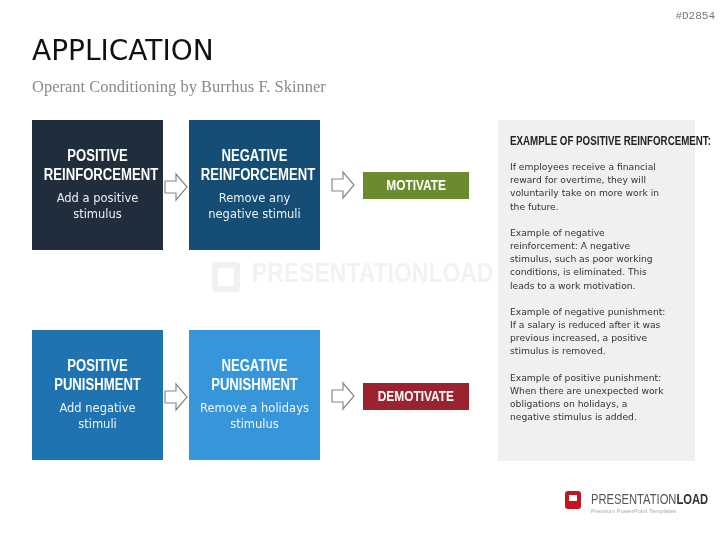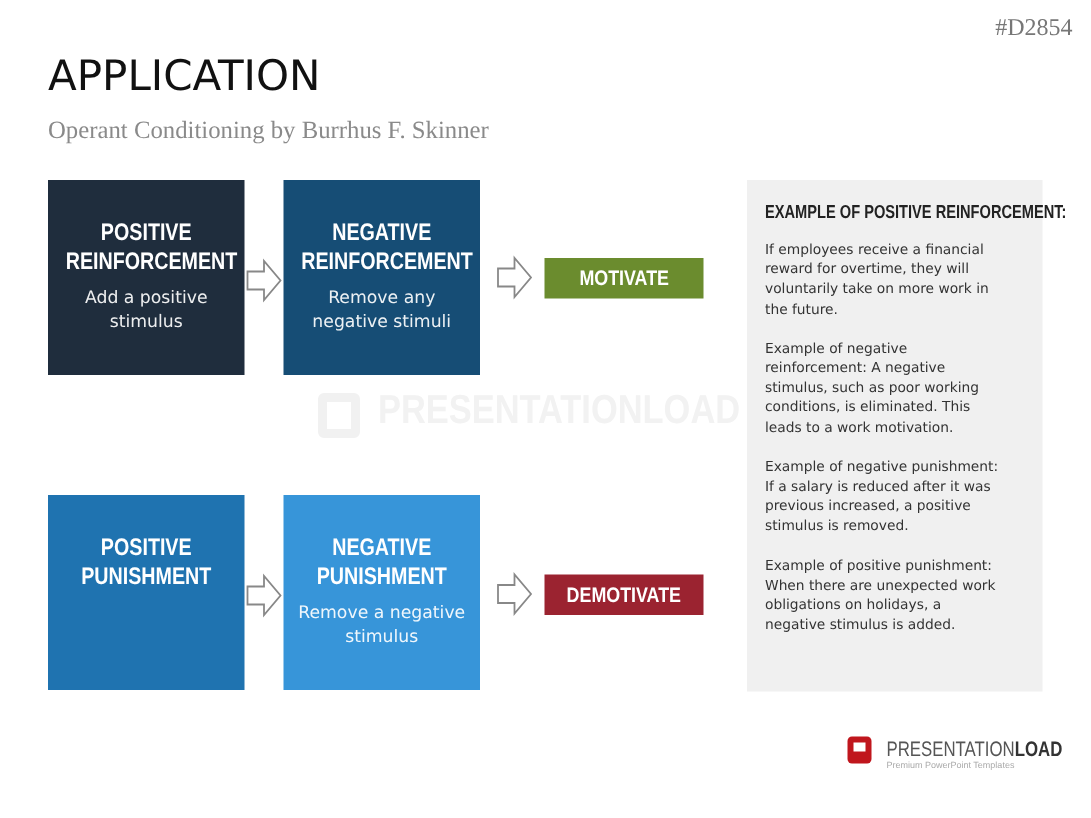--- a/index.html
+++ b/index.html
@@ -1,17 +1,17 @@
 <!DOCTYPE html>
 <html><head>
 <meta charset="utf-8">
 <style>
   html, body { margin:0; padding:0; }
   body { width:727px; height:545px; background:#ffffff; position:relative; overflow:hidden; font-family:"Liberation Sans", sans-serif; }
-  .code { position:absolute; right:12px; top:10px; font-size:16px; color:#777; font-family:Liberation Serif, serif; }
+  .code { position:absolute; right:12px; top:10px; font-size:11px; color:#777; font-family:Liberation Mono, monospace; }
   .title { position:absolute; left:32px; top:34px; font-size:28px; color:#111; font-family:"DejaVu Sans", sans-serif; letter-spacing:0px; }
   .subtitle { position:absolute; left:32px; top:77px; font-size:16.5px; color:#8a8a8a; font-family:Liberation Serif, serif; }
   .box { position:absolute; width:131px; height:130px; color:#fff; text-align:center; box-sizing:border-box; padding-top:26px; }
   .box .bt { font-family:"Liberation Sans", sans-serif; font-weight:bold; font-size:16px; line-height:19px; transform:scaleX(0.82); letter-spacing:0px; }
   .box .bd { font-family:"DejaVu Sans", sans-serif; font-size:11.5px; line-height:16px; margin-top:6px; opacity:0.92; }
   .arrow { position:absolute; width:24px; height:30px; }
   .action { position:absolute; left:363px; width:106px; height:27px; color:#fff; text-align:center; line-height:27px; font-weight:bold; font-size:14px; }
   .action span { display:inline-block; transform:scaleX(0.85); }
   .panel { position:absolute; left:498px; top:120px; width:197px; height:341px; background:#f0f0f0; box-sizing:border-box; padding:14px 27px 0 12px; }
   .panel .ph { font-weight:bold; font-size:12.5px; color:#222; transform:scaleX(0.78); transform-origin:left; white-space:nowrap; margin-bottom:12px; }
@@ -47,28 +47,29 @@
   <div class="bt"><span>NEGATIVE</span><br><span>REINFORCEMENT</span></div>
   <div class="bd"><span>Remove any</span><br><span>negative stimuli</span></div>
 </div>
 <svg class="arrow" style="left:331px; top:170px;" viewBox="0 0 24 30">
   <path d="M1 9 H12 V2 L23 15 L12 28 V21 H1 Z" fill="#fff" stroke="#888" stroke-width="1.2"></path>
 </svg>
 <div class="action" style="top:172px; background:#6b8c2e;"><span>MOTIVATE</span></div>
 
 <div class="box" style="left:32px; top:330px; background:#1f73b0;">
   <div class="bt"><span>POSITIVE</span><br><span>PUNISHMENT</span></div>
+  <div class="bd"><span>Add negative</span><br><span>stimuli</span></div>
 </div>
 <svg class="arrow" style="left:164px; top:382px;" viewBox="0 0 24 30">
   <path d="M1 9 H12 V2 L23 15 L12 28 V21 H1 Z" fill="#fff" stroke="#888" stroke-width="1.2"></path>
 </svg>
 
 <div class="box" style="left:189px; top:330px; background:#3795d9;">
   <div class="bt"><span>NEGATIVE</span><br><span>PUNISHMENT</span></div>
-  <div class="bd"><span>Remove a negative</span><br><span>stimulus</span></div>
+  <div class="bd"><span>Remove a holidays</span><br><span>stimulus</span></div>
 </div>
 <svg class="arrow" style="left:331px; top:381px;" viewBox="0 0 24 30">
   <path d="M1 9 H12 V2 L23 15 L12 28 V21 H1 Z" fill="#fff" stroke="#888" stroke-width="1.2"></path>
 </svg>
 <div class="action" style="top:383px; background:#9b2330;"><span>DEMOTIVATE</span></div>
 
 <div class="panel">
   <div class="ph">EXAMPLE OF POSITIVE REINFORCEMENT:</div>
   <p>If employees receive a financial reward for overtime, they will voluntarily take on more work in the future.</p>
   <p>Example of negative reinforcement: A negative stimulus, such as poor working conditions, is eliminated. This leads to a work motivation.</p>

